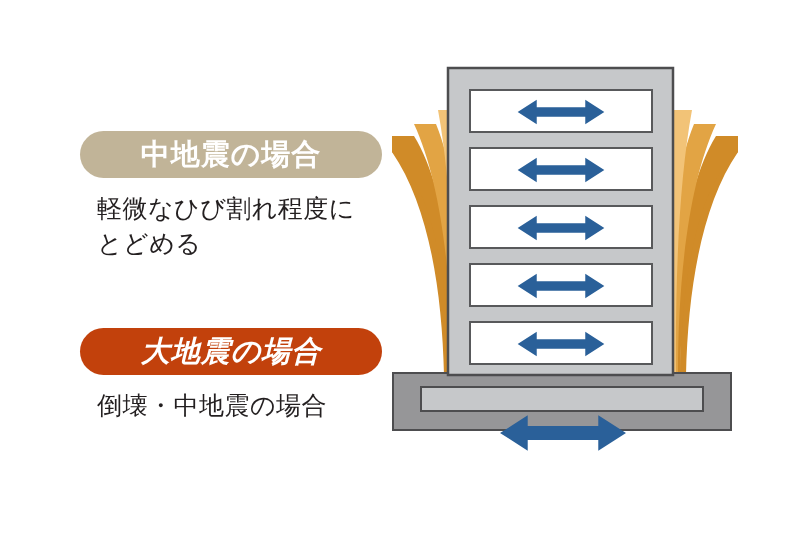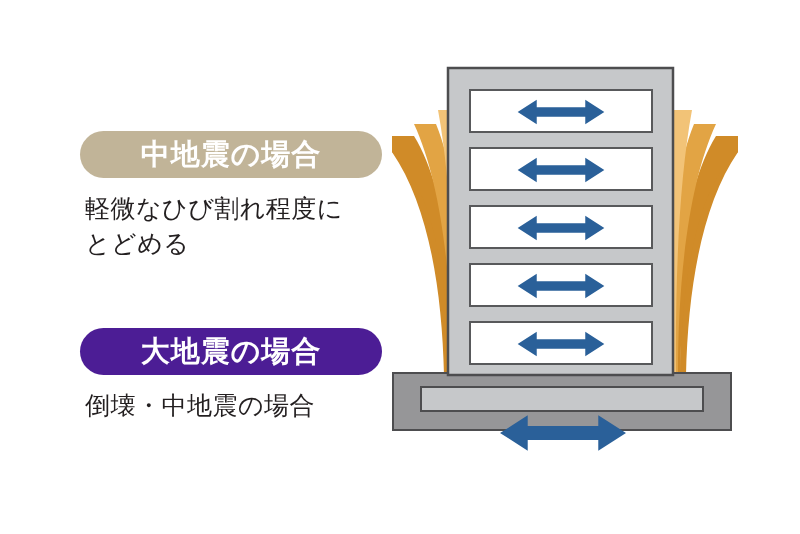--- a/index.html
+++ b/index.html
@@ -42,21 +42,21 @@
     color: #ffffff;
     font-size: 29px;
     font-weight: bold;
     letter-spacing: 1px;
     line-height: 1;
     white-space: nowrap;
   }
 
   .body-text {
     margin-top: 13px;
-    margin-left: 5px;
+    margin-left: 17px;
     color: #231f20;
     font-size: 25px;
     line-height: 1.38;
     letter-spacing: 0.5px;
     white-space: pre-line;
   }
 
   
   #illustration {
     position: absolute;
@@ -74,21 +74,21 @@
 
   <div class="caption-block" id="caption-moderate">
     <div class="pill" id="pill-moderate" style="background: rgb(193, 180, 152);">
       <span class="pill-label" style="color: rgb(255, 255, 255);">中地震の場合</span>
     </div>
     <div class="body-text" id="body-moderate" style="color: rgb(35, 31, 32);">軽微なひび割れ程度に
 とどめる</div>
   </div>
 
   <div class="caption-block" id="caption-severe">
-    <div class="pill" id="pill-severe" style="background: #4c1d95;">
+    <div class="pill" id="pill-severe" style="background: #c2410c; font-style: italic;">
       <span class="pill-label" style="color: rgb(255, 255, 255);">大地震の場合</span>
     </div>
     <div class="body-text" id="body-severe" style="color: rgb(35, 31, 32);">倒壊・中地震の場合</div>
   </div>
 
   <div id="illustration">
     <svg width="390" height="450" viewBox="0 0 390 450" xmlns="http://www.w3.org/2000/svg">
 
       <defs>
 

